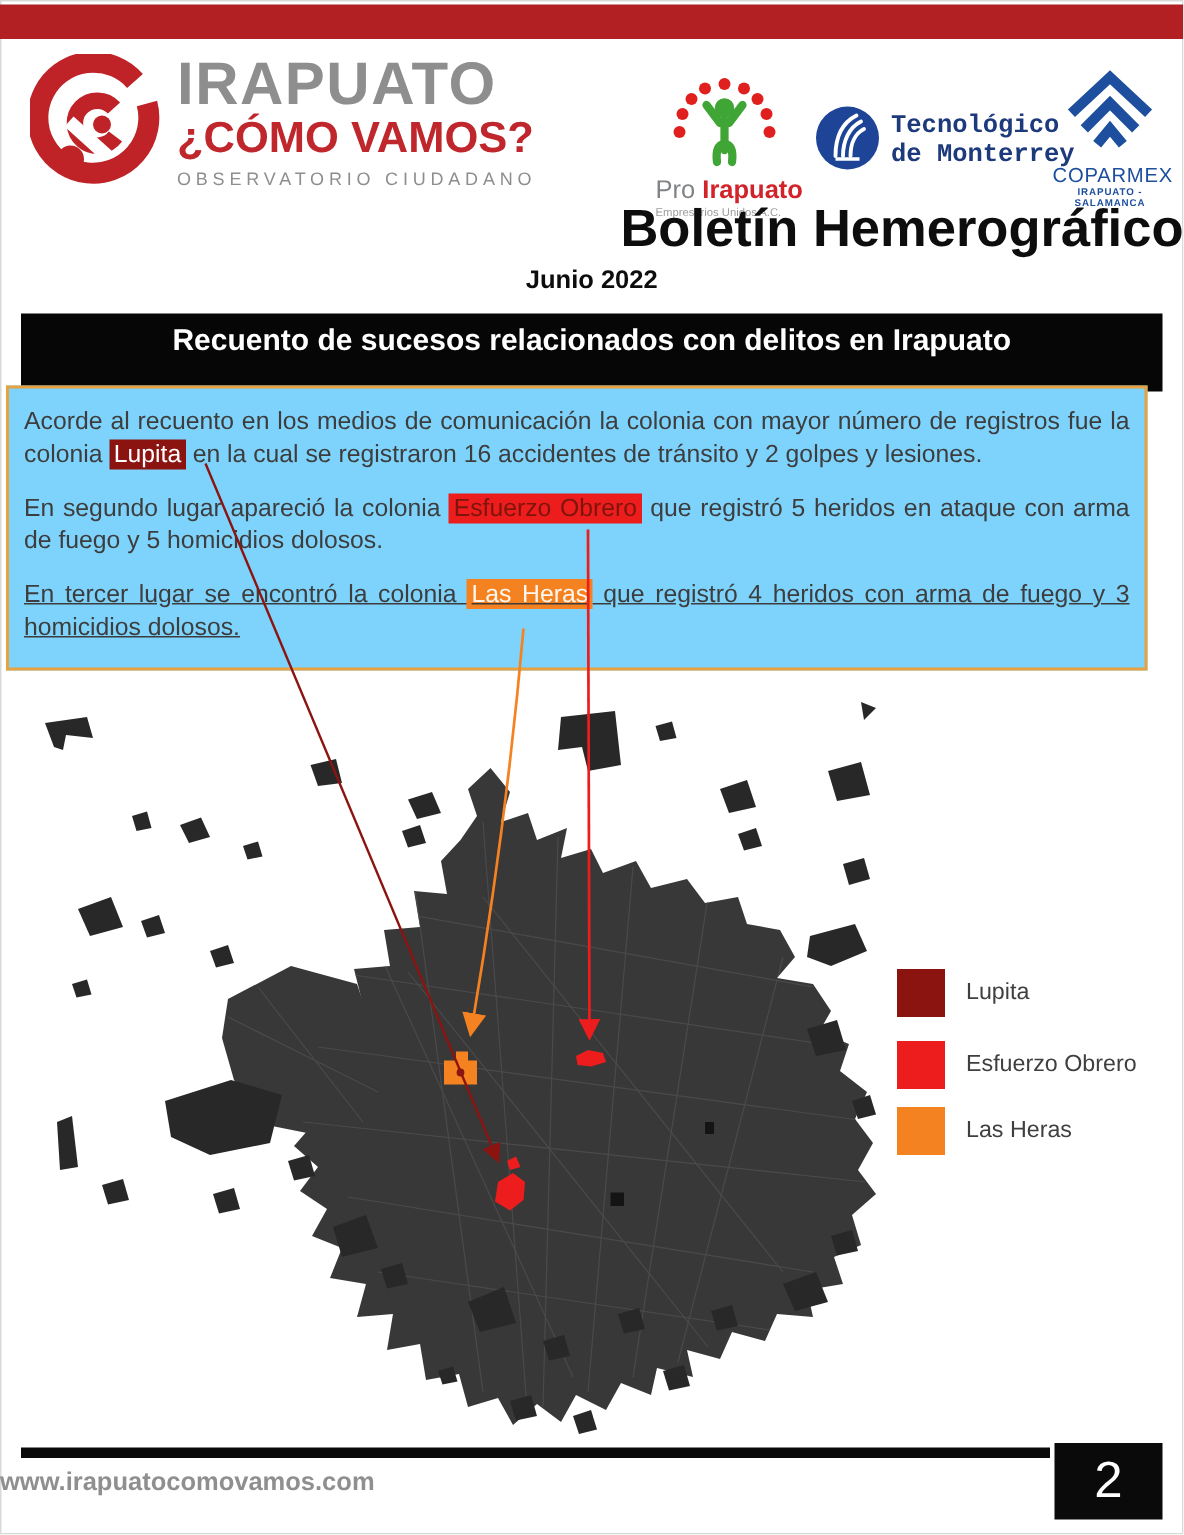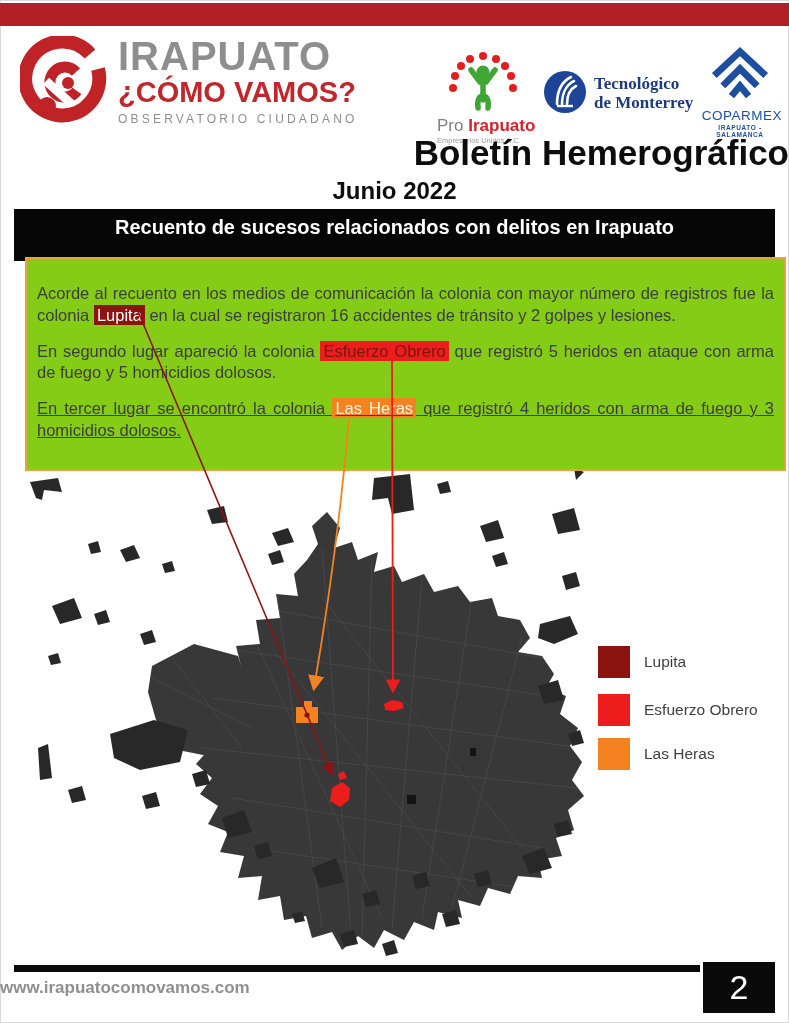--- a/index.html
+++ b/index.html
@@ -16,37 +16,37 @@
   .icv-line2{font-size:29px;font-weight:bold;color:var(--c-brandred,#c0272d);margin-top:2px;}
   .icv-line3{font-size:12px;color:#8e8e8e;letter-spacing:3.2px;margin-top:6px;}
 
   .pro-logo{position:absolute;left:437px;top:50px;width:104px;}
   .pro-name{font-size:17px;line-height:1;margin-top:1px;}
   .pro-name .pro{color:#808285;}
   .pro-name .ira{color:#d2232a;font-weight:bold;}
   .pro-tag{font-size:7.5px;color:#9b9b9d;margin-top:2px;}
 
   .tec-logo{position:absolute;left:543px;top:70px;display:flex;align-items:center;}
-  .tec-text{margin-left:7px;font-family:Liberation Serif, serif;font-size:17px;line-height:1.1;
+  .tec-text{margin-left:7px;font-family:Liberation Mono, monospace;font-size:17px;line-height:1.1;
             color:#1d3a7c;font-weight:bold;}
 
   .cop-logo{position:absolute;left:698px;top:44px;width:84px;text-align:center;}
   .cop-name{font-size:13.5px;font-weight:normal;color:#1d4f9e;letter-spacing:.5px;margin-top:2px;text-align:right;}
   .cop-sub{font-size:6.5px;font-weight:bold;color:#1d4f9e;letter-spacing:.6px;margin-top:1px;}
 
   .title{position:absolute;left:0;top:133px;width:789px;text-align:right;
          font-size:35px;font-weight:bold;color:#0d0d0d;}
   .subtitle{position:absolute;left:0;top:177px;width:789px;text-align:center;
-         font-size:24px;font-weight:bold;color:#0d0d0d;}
+         font-size:17px;font-weight:bold;color:#0d0d0d;}
 
   .banner{position:absolute;left:14px;top:209px;width:761px;height:52px;background:#060606;
           color:#fff;font-size:20px;font-weight:bold;text-align:center;line-height:36px;}
 
-  .textbox{position:absolute;left:25px;top:257px;width:737px;min-height:162px;
-           border:2px solid var(--c-boxborder,#e8a13f);padding:24px 10px;background:#84cc16;z-index:1;}
+  .textbox{position:absolute;left:4px;top:257px;width:737px;min-height:162px;
+           border:2px solid var(--c-boxborder,#e8a13f);padding:12px 10px;background:#7dd3fc;z-index:1;}
   .textbox p{margin:0 0 14px 0;font-size:16.5px;line-height:1.32;text-align:justify;color:#3d3d3d;}
   .textbox p:last-child{margin-bottom:0;text-decoration:underline;}
   .hl{padding:1px 3px;}
   .hl-lupita{background:var(--c-lupita,#8c1410);color:#ffffff;}
   .hl-esfuerzo{background:var(--c-esfuerzo,#ee221a);color:#7e150c;}
   .hl-lasheras{background:var(--c-lasheras,#f58220);color:#fdf6ee;}
 
   .map-wrap{position:absolute;left:22px;top:448px;width:570px;height:515px;z-index:0;}
 
   .legend{position:absolute;left:598px;top:646px;z-index:2;}

